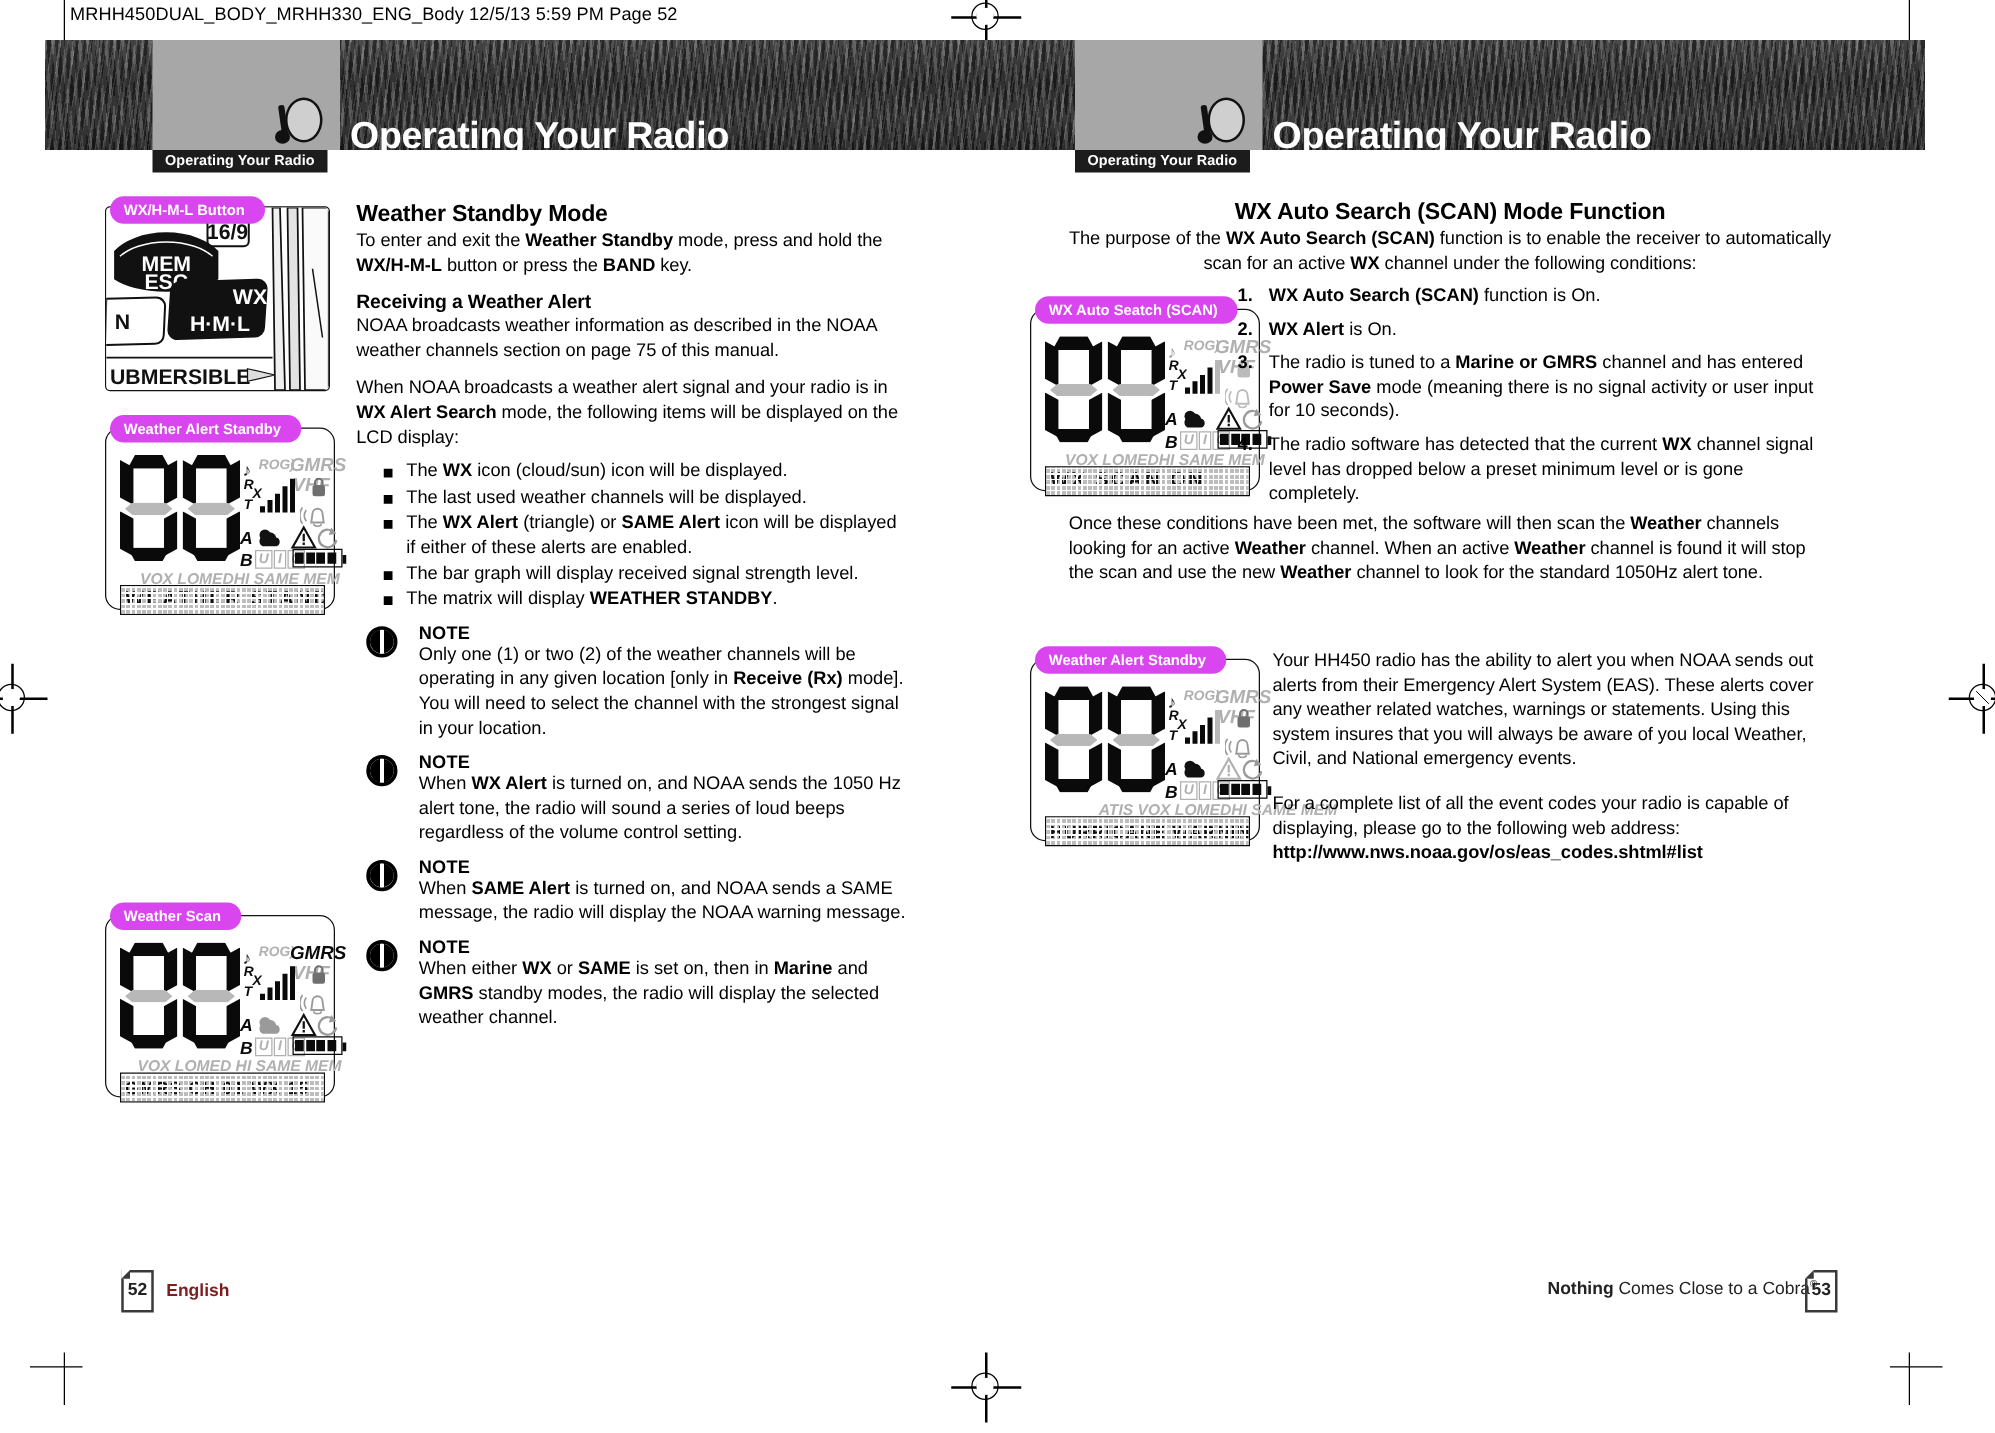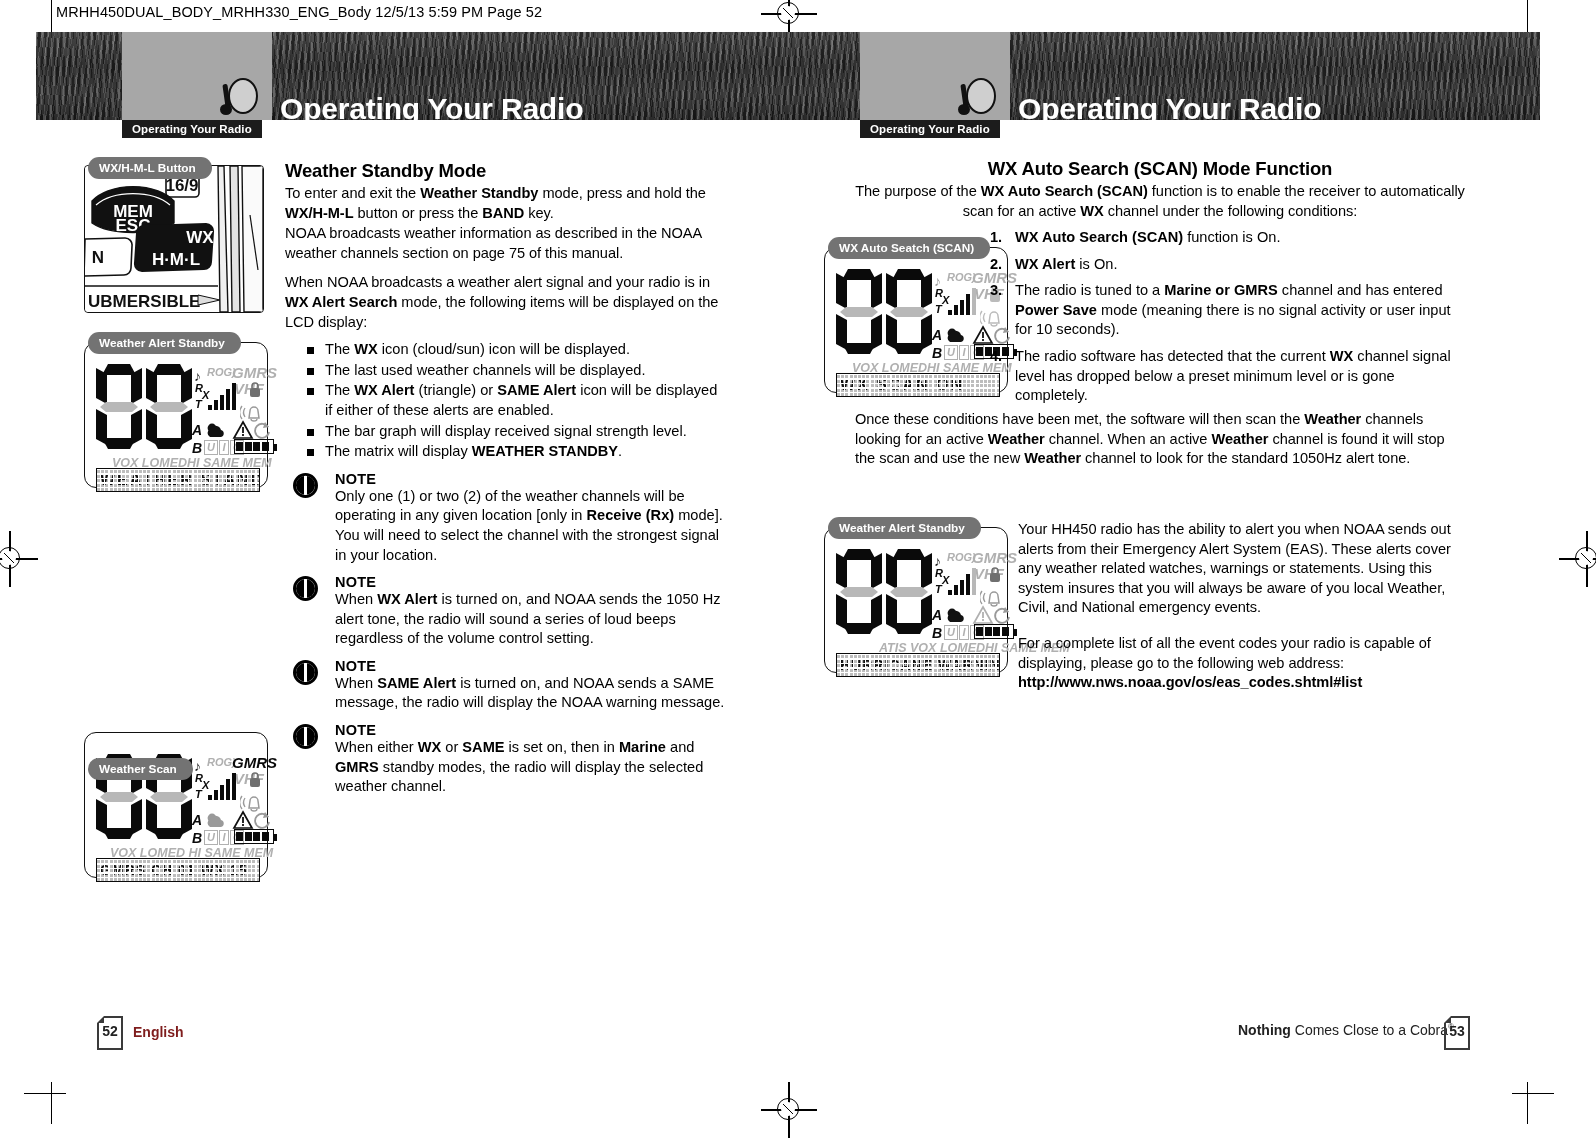--- a/index.html
+++ b/index.html
@@ -94,21 +94,21 @@
     content:"";position:absolute;left:-3px;top:-3px;width:25px;height:25px;border-radius:50%;
     background:linear-gradient(90deg,#000 0 44%,#fff 44% 56%,#000 56% 100%);
     -webkit-clip-path:circle(9.5px at 12.5px 12.5px);clip-path:circle(9.5px at 12.5px 12.5px);
   }
   .note .notetitle{font-size:14.5px;font-weight:bold;letter-spacing:.2px;}
   .note .notebody{font-size:14.6px;line-height:19.6px;}
 
   
   .fig{position:absolute;}
   .figlabel{
-    position:absolute;left:0;top:0;height:22px;line-height:22px;background:#737373;color:#fff;
+    position:absolute;left:0;top:0;height:22px;line-height:22px;background:#d946ef;color:#fff;
     font-size:11.8px;font-weight:bold;border-radius:11px;padding:0 16px 0 11px;white-space:nowrap;z-index:4;
   }
   .figbox{
     position:absolute;left:6px;top:10px;border:1.6px solid #111;border-radius:12px;background:#fff;
     box-sizing:border-box;
   }
 
   
   .lcd{position:absolute;box-sizing:border-box;background:#fff;}
 
@@ -350,21 +350,21 @@
       <div class="matrix" style="left:4px;top:108px;width:164px;height:24px;">
         <div class="fill"></div>
         <div class="mtxt" style="font-size:16px;color:#111;">WEATHER STANDBY</div>
         <div class="grid"></div>
       </div>
     </div>
   </div>
 
   <div class="fig" style="left:78px;top:710px;width:195px;height:165px;">
     <div class="figbox" style="left:6px;top:22px;width:184px;height:146px;"></div>
-    <div class="figlabel" style="left:10px;top:12px;margin-top:36px;">Weather Scan</div>
+    <div class="figlabel" style="left:10px;top:12px;">Weather Scan</div>
     <div class="lcd" style="left:14px;top:40px;width:170px;height:122px;">
       <div class="digit" style="left:4px;top:4px;">
         <div class="seg sA"></div>
           <div class="seg sB"></div>
           <div class="seg sC"></div>
         <div class="seg sD"></div>
           <div class="seg sE"></div>
           <div class="seg sF"></div>
           <div class="seg off sG"></div>
       </div>
@@ -432,20 +432,21 @@
         <div class="fill"></div>
         <div class="mtxt" style="font-size:14px;color:#111;letter-spacing:1px;">GMRS CH 01  WX 15</div>
         <div class="grid"></div>
       </div>
     </div>
   </div>
 
   <div class="col" style="left:285px;top:160px;width:440px;">
     <div class="h2">Weather Standby Mode</div>
     <div class="p" style="margin-top:2px;">To enter and exit the <b>Weather Standby</b> mode, press and hold the <b>WX/H-M-L</b> button or press the <b>BAND</b> key.</div>
+    <div class="h3" style="margin-top:10px;">Receiving a Weather Alert</div>
     <div class="p" style="margin-top:1px;">NOAA broadcasts weather information as described in the NOAA weather channels section on page 75 of this manual.</div>
     <div class="p" style="margin-top:10px;">When NOAA broadcasts a weather alert signal and your radio is in <b>WX Alert Search</b> mode, the following items will be displayed on the LCD display:</div>
 
     <ul class="bul" style="margin-top:8px;margin-left:20px;">
         <li>The <b>WX</b> icon (cloud/sun) icon will be displayed.</li>
         <li>The last used weather channels will be displayed.</li>
         <li>The <b>WX Alert</b> (triangle) or <b>SAME Alert</b> icon will be displayed if either of these alerts are enabled.</li>
         <li>The bar graph will display received signal strength level.</li>
         <li>The matrix will display <b>WEATHER STANDBY</b>.</li>
       </ul>

